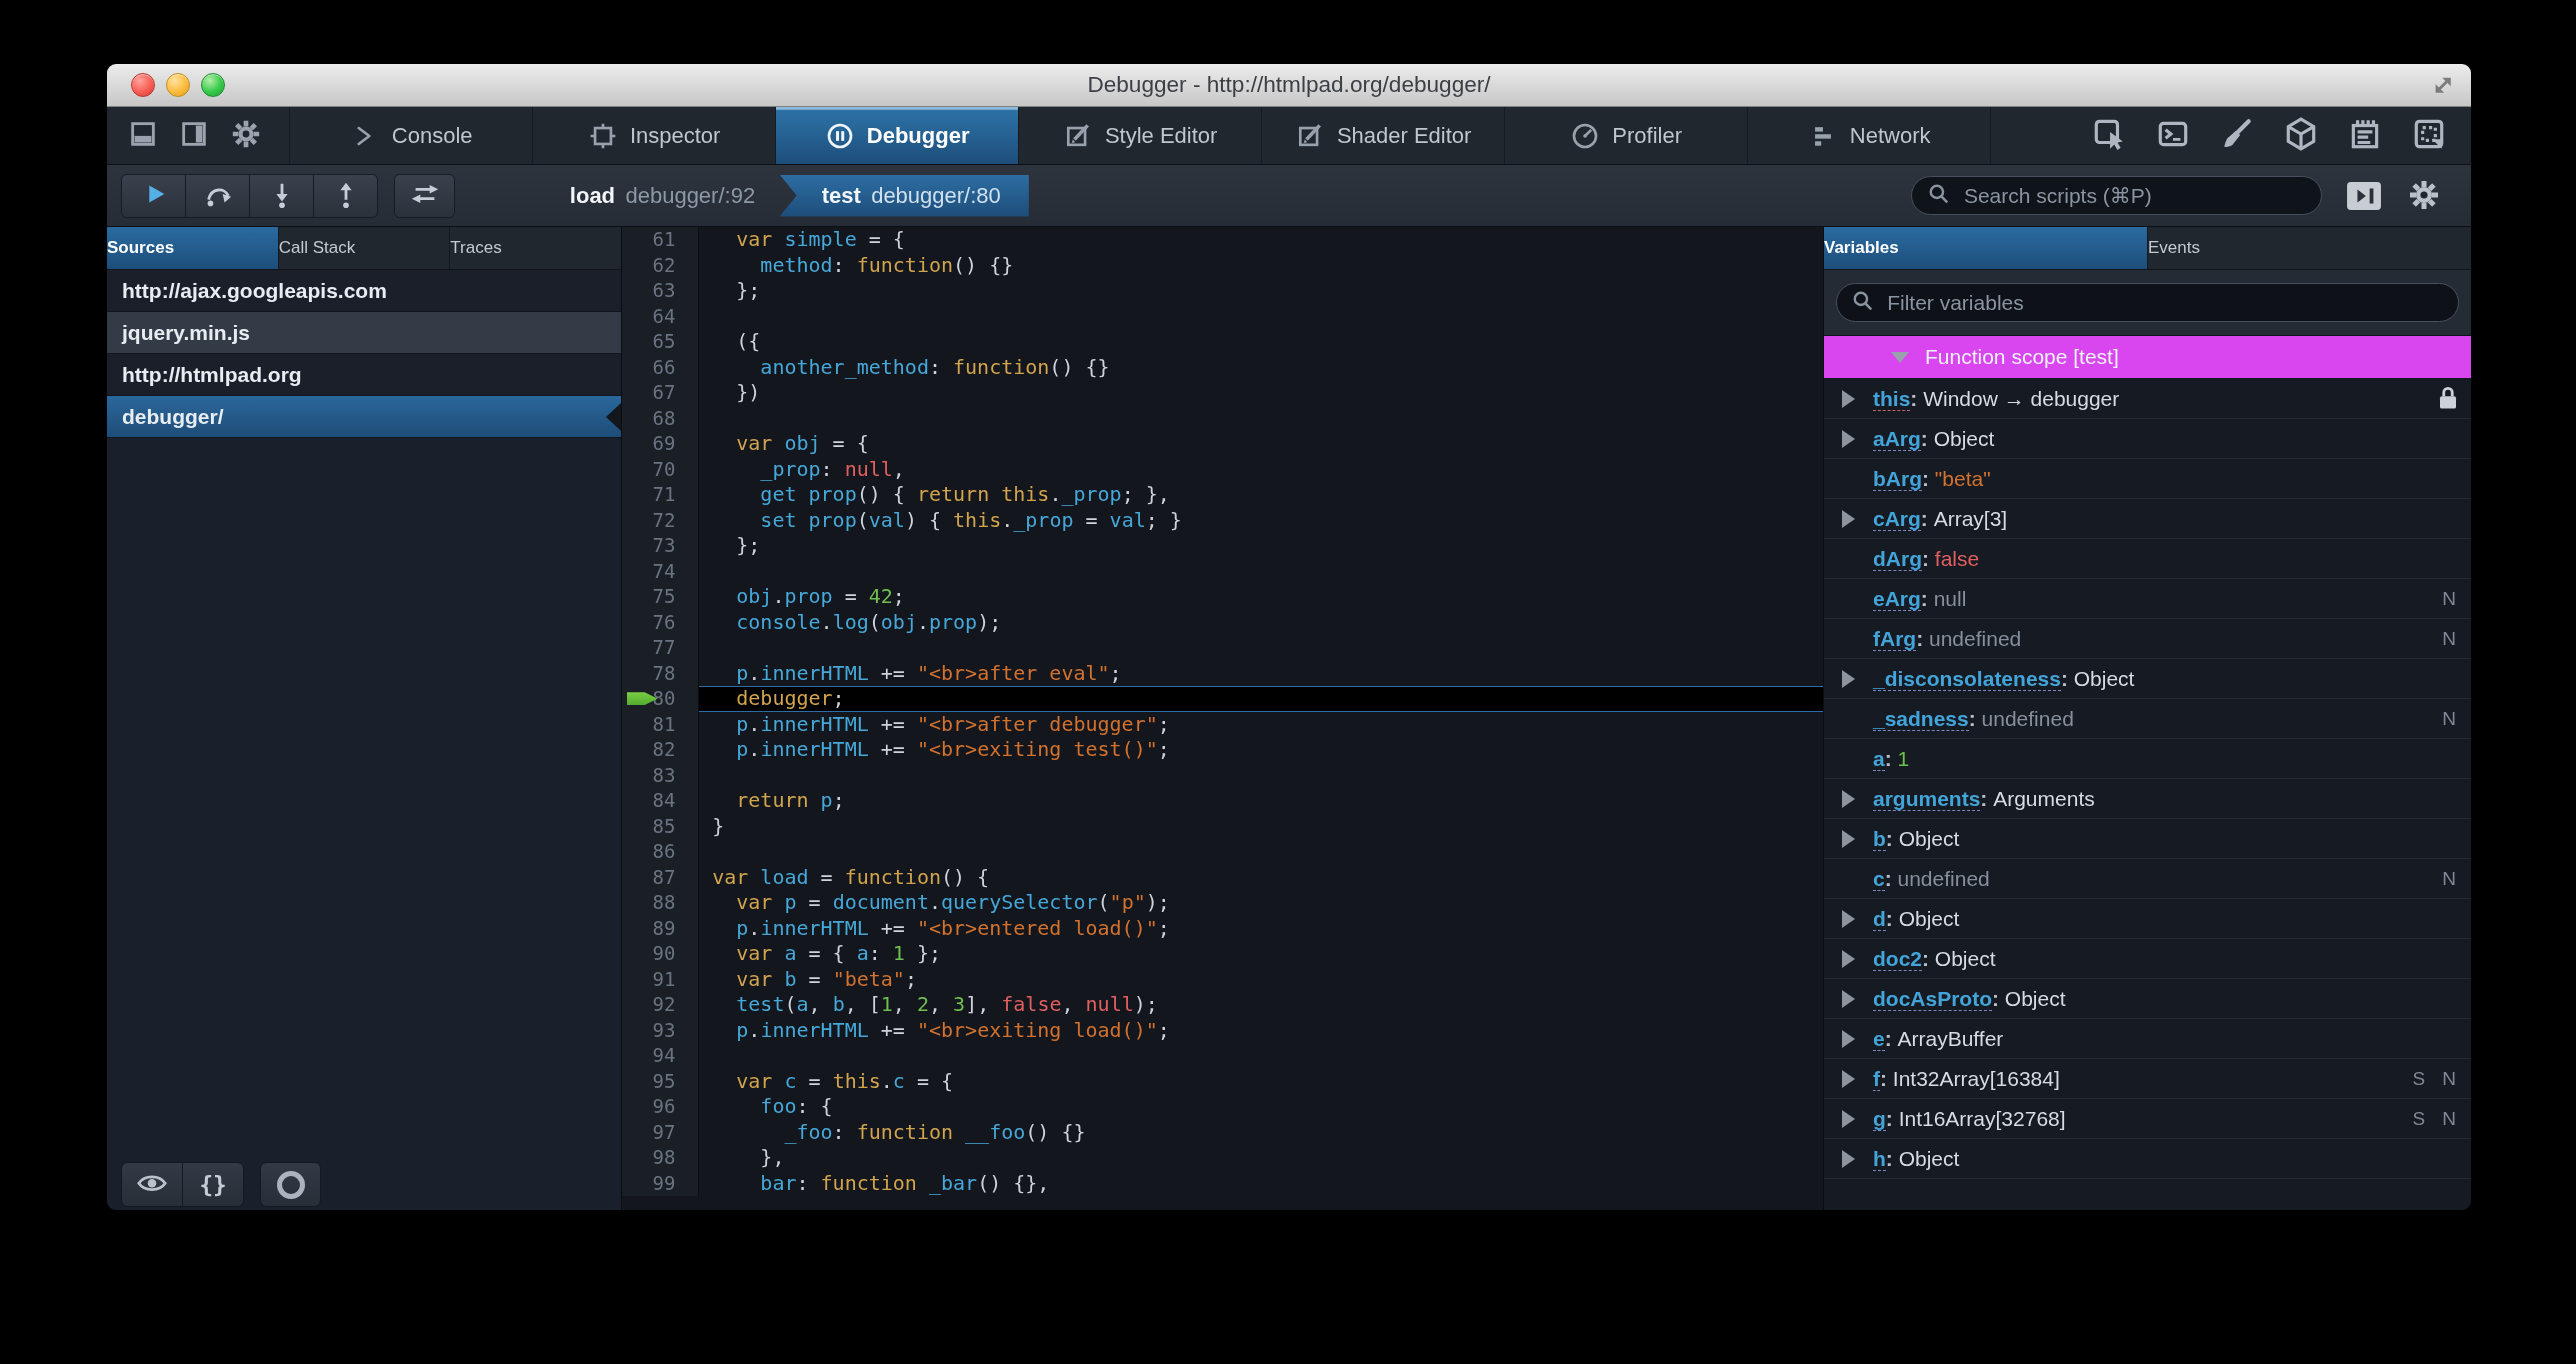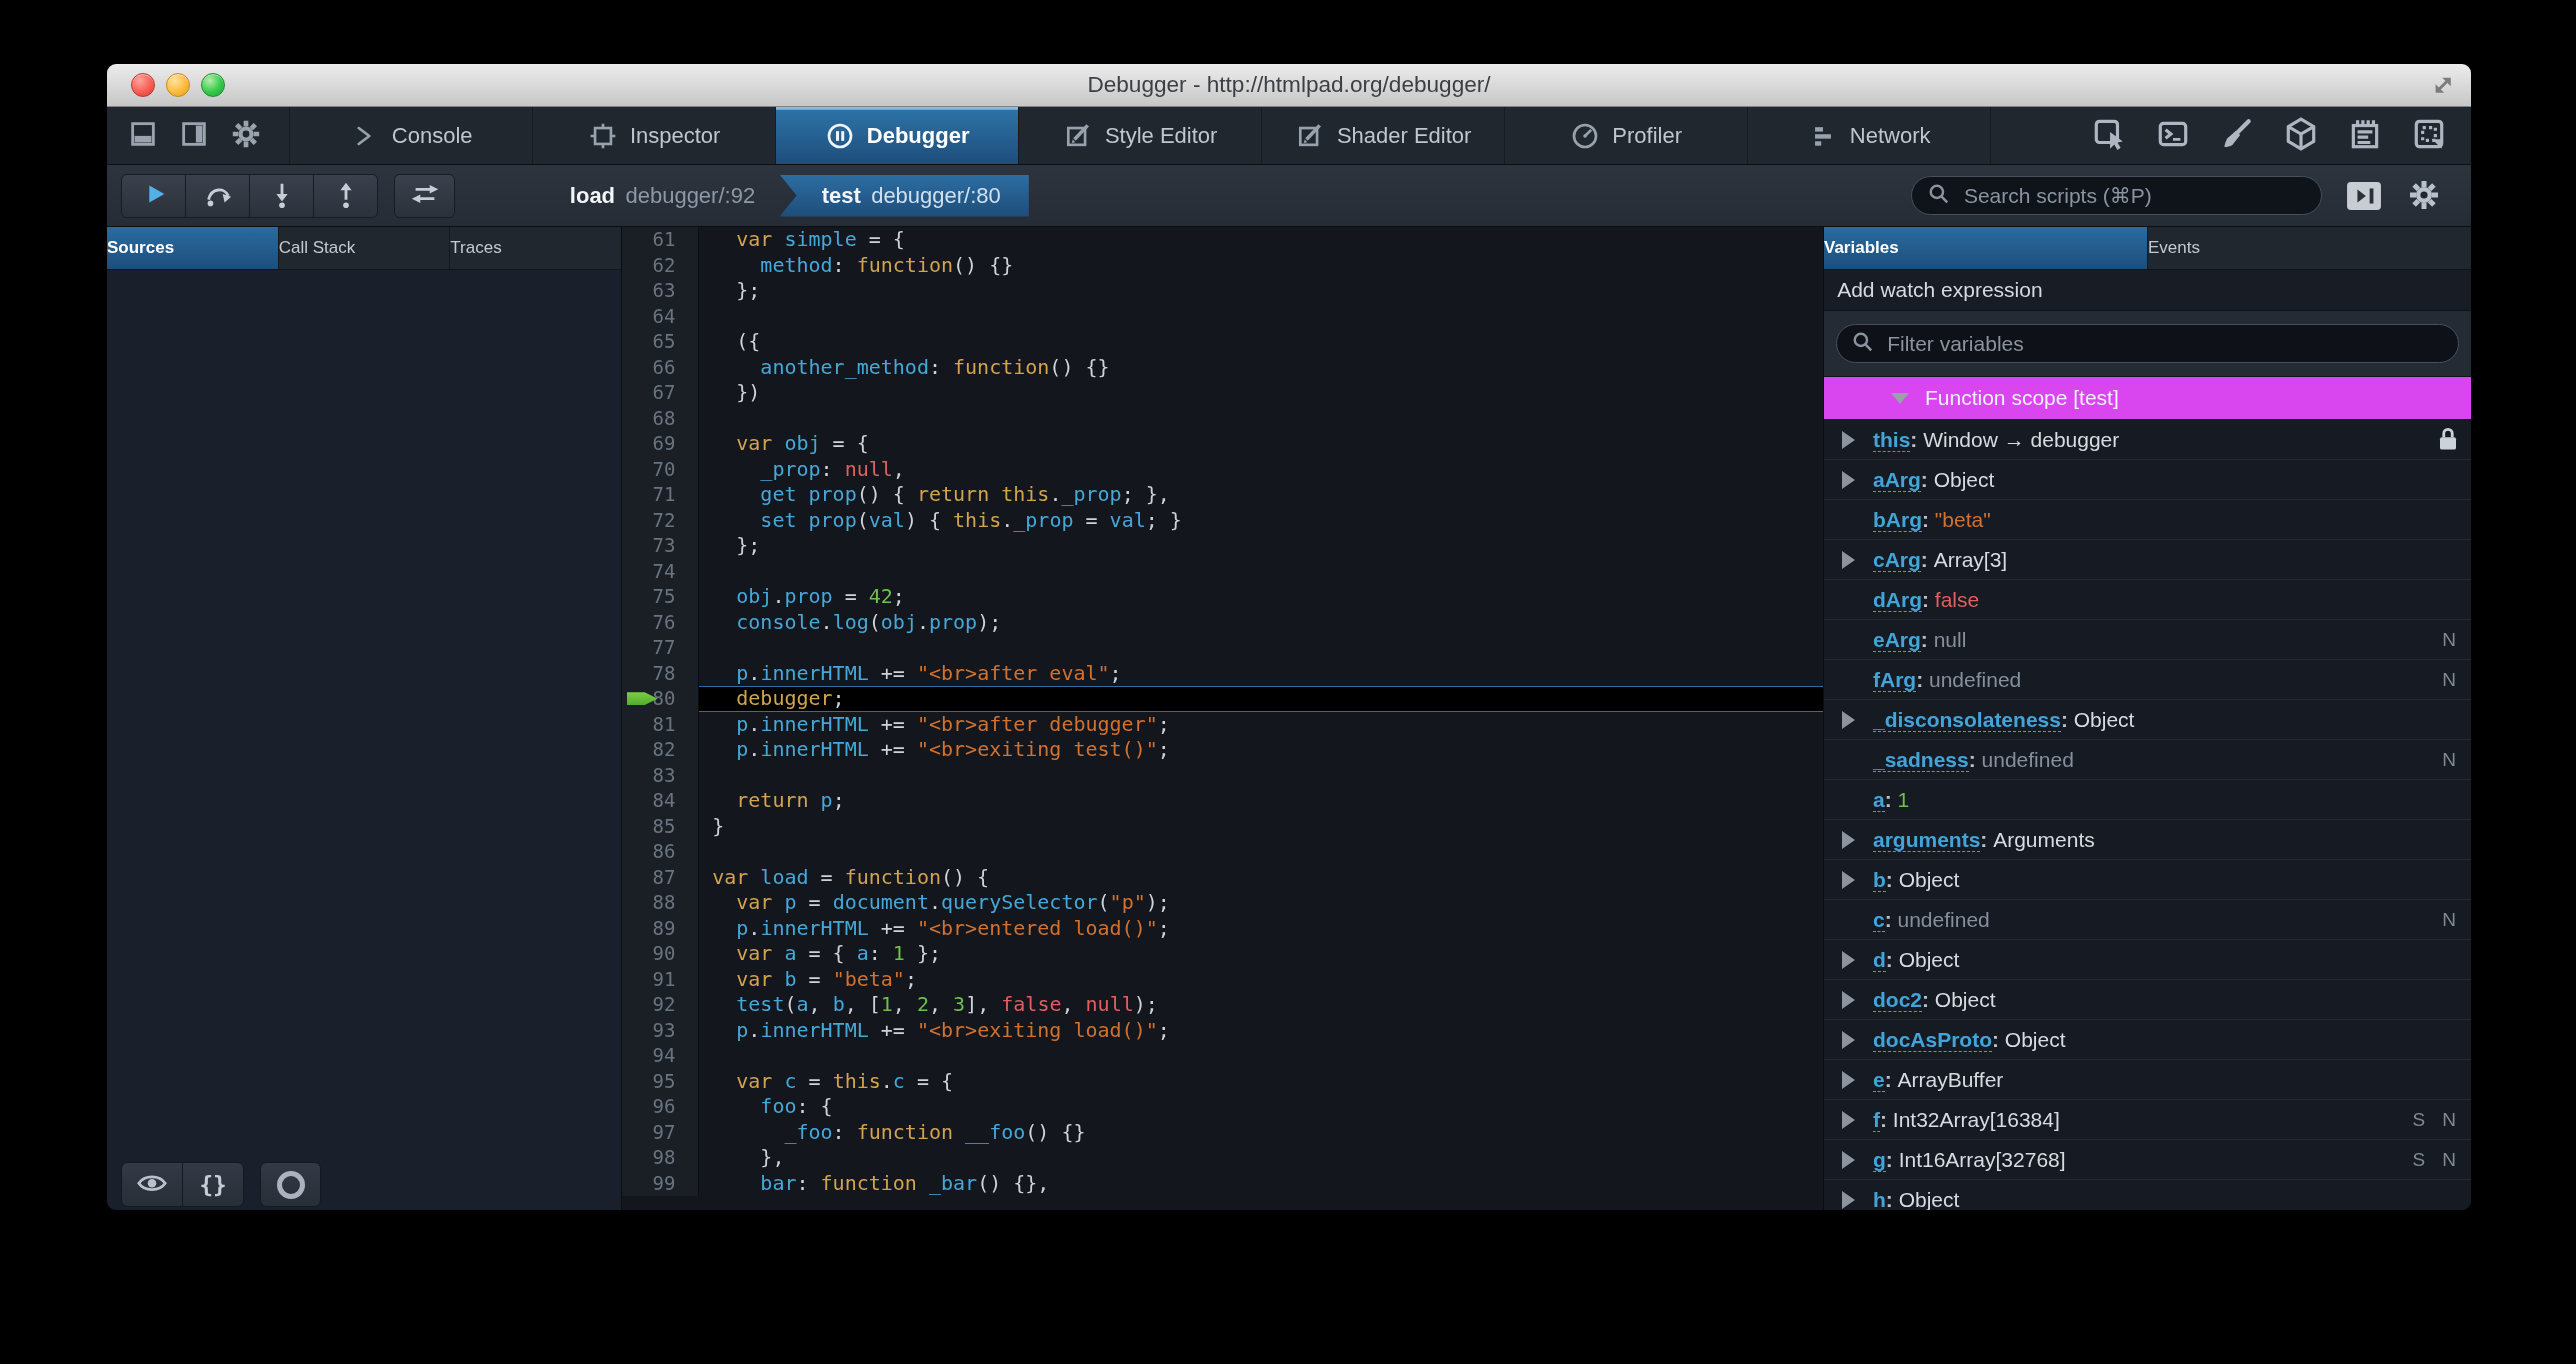--- a/index.html
+++ b/index.html
@@ -379,20 +379,26 @@
       </div>
     </div>
 
     <div class="content">
 
       <div class="sidebar">
         <div class="side-tabs" id="sources-tabs">
             <div class="stab active">Sources</div>
             <div class="stab">Call Stack</div>
             <div class="stab">Traces</div>
+          </div>
+        <div id="sources-list">
+            <div class="src-row kind-group">http://ajax.googleapis.com</div>
+            <div class="src-row kind-file">jquery.min.js</div>
+            <div class="src-row kind-group">http://htmlpad.org</div>
+            <div class="src-row kind-file selected">debugger/</div>
           </div>
         <div class="side-footer">
           <div class="fgroup">
             <div class="fbtn">
               <span>
                 <svg width="32" height="24.5" viewBox="0 0 34 26">
                   <path d="M3,13 C9,4 25,4 31,13 C25,22 9,22 3,13 Z" fill="none" stroke="#b9c1cb" stroke-width="3"></path>
                   <circle cx="17" cy="13" r="4.5" fill="#b9c1cb"></circle>
                 </svg>
               </span>
@@ -446,21 +452,20 @@
           <div class="code-line"><div class="gut">97</div><div class="codetxt"><span class="tk-pln">      </span><span class="tk-id">_foo</span><span class="tk-pln">: </span><span class="tk-kw">function</span><span class="tk-pln"> </span><span class="tk-id">__foo</span><span class="tk-pln">() {}</span></div></div>
           <div class="code-line"><div class="gut">98</div><div class="codetxt"><span class="tk-pln">    },</span></div></div>
           <div class="code-line"><div class="gut">99</div><div class="codetxt"><span class="tk-pln">    </span><span class="tk-id">bar</span><span class="tk-pln">: </span><span class="tk-kw">function</span><span class="tk-pln"> </span><span class="tk-id">_bar</span><span class="tk-pln">() {},</span></div></div>
         </div>
 
       <div class="rightpanel">
         <div class="side-tabs" id="vars-tabs">
             <div class="stab active">Variables</div>
             <div class="stab">Events</div>
           </div>
-        <div class="watch-row">Add watch expression</div>
         <div class="filter-row">
           <div class="filter-pill">
             <span>
               <svg width="24.5" height="24.5" viewBox="0 0 26 26" fill="none" stroke="#8a94a0" stroke-width="2.6">
                 <circle cx="10.5" cy="10.5" r="6.5"></circle>
                   <line x1="15.5" y1="15.5" x2="21.5" y2="21.5"></line>
               </svg>
             </span>
             <input placeholder="Filter variables" style="">
           </div>

